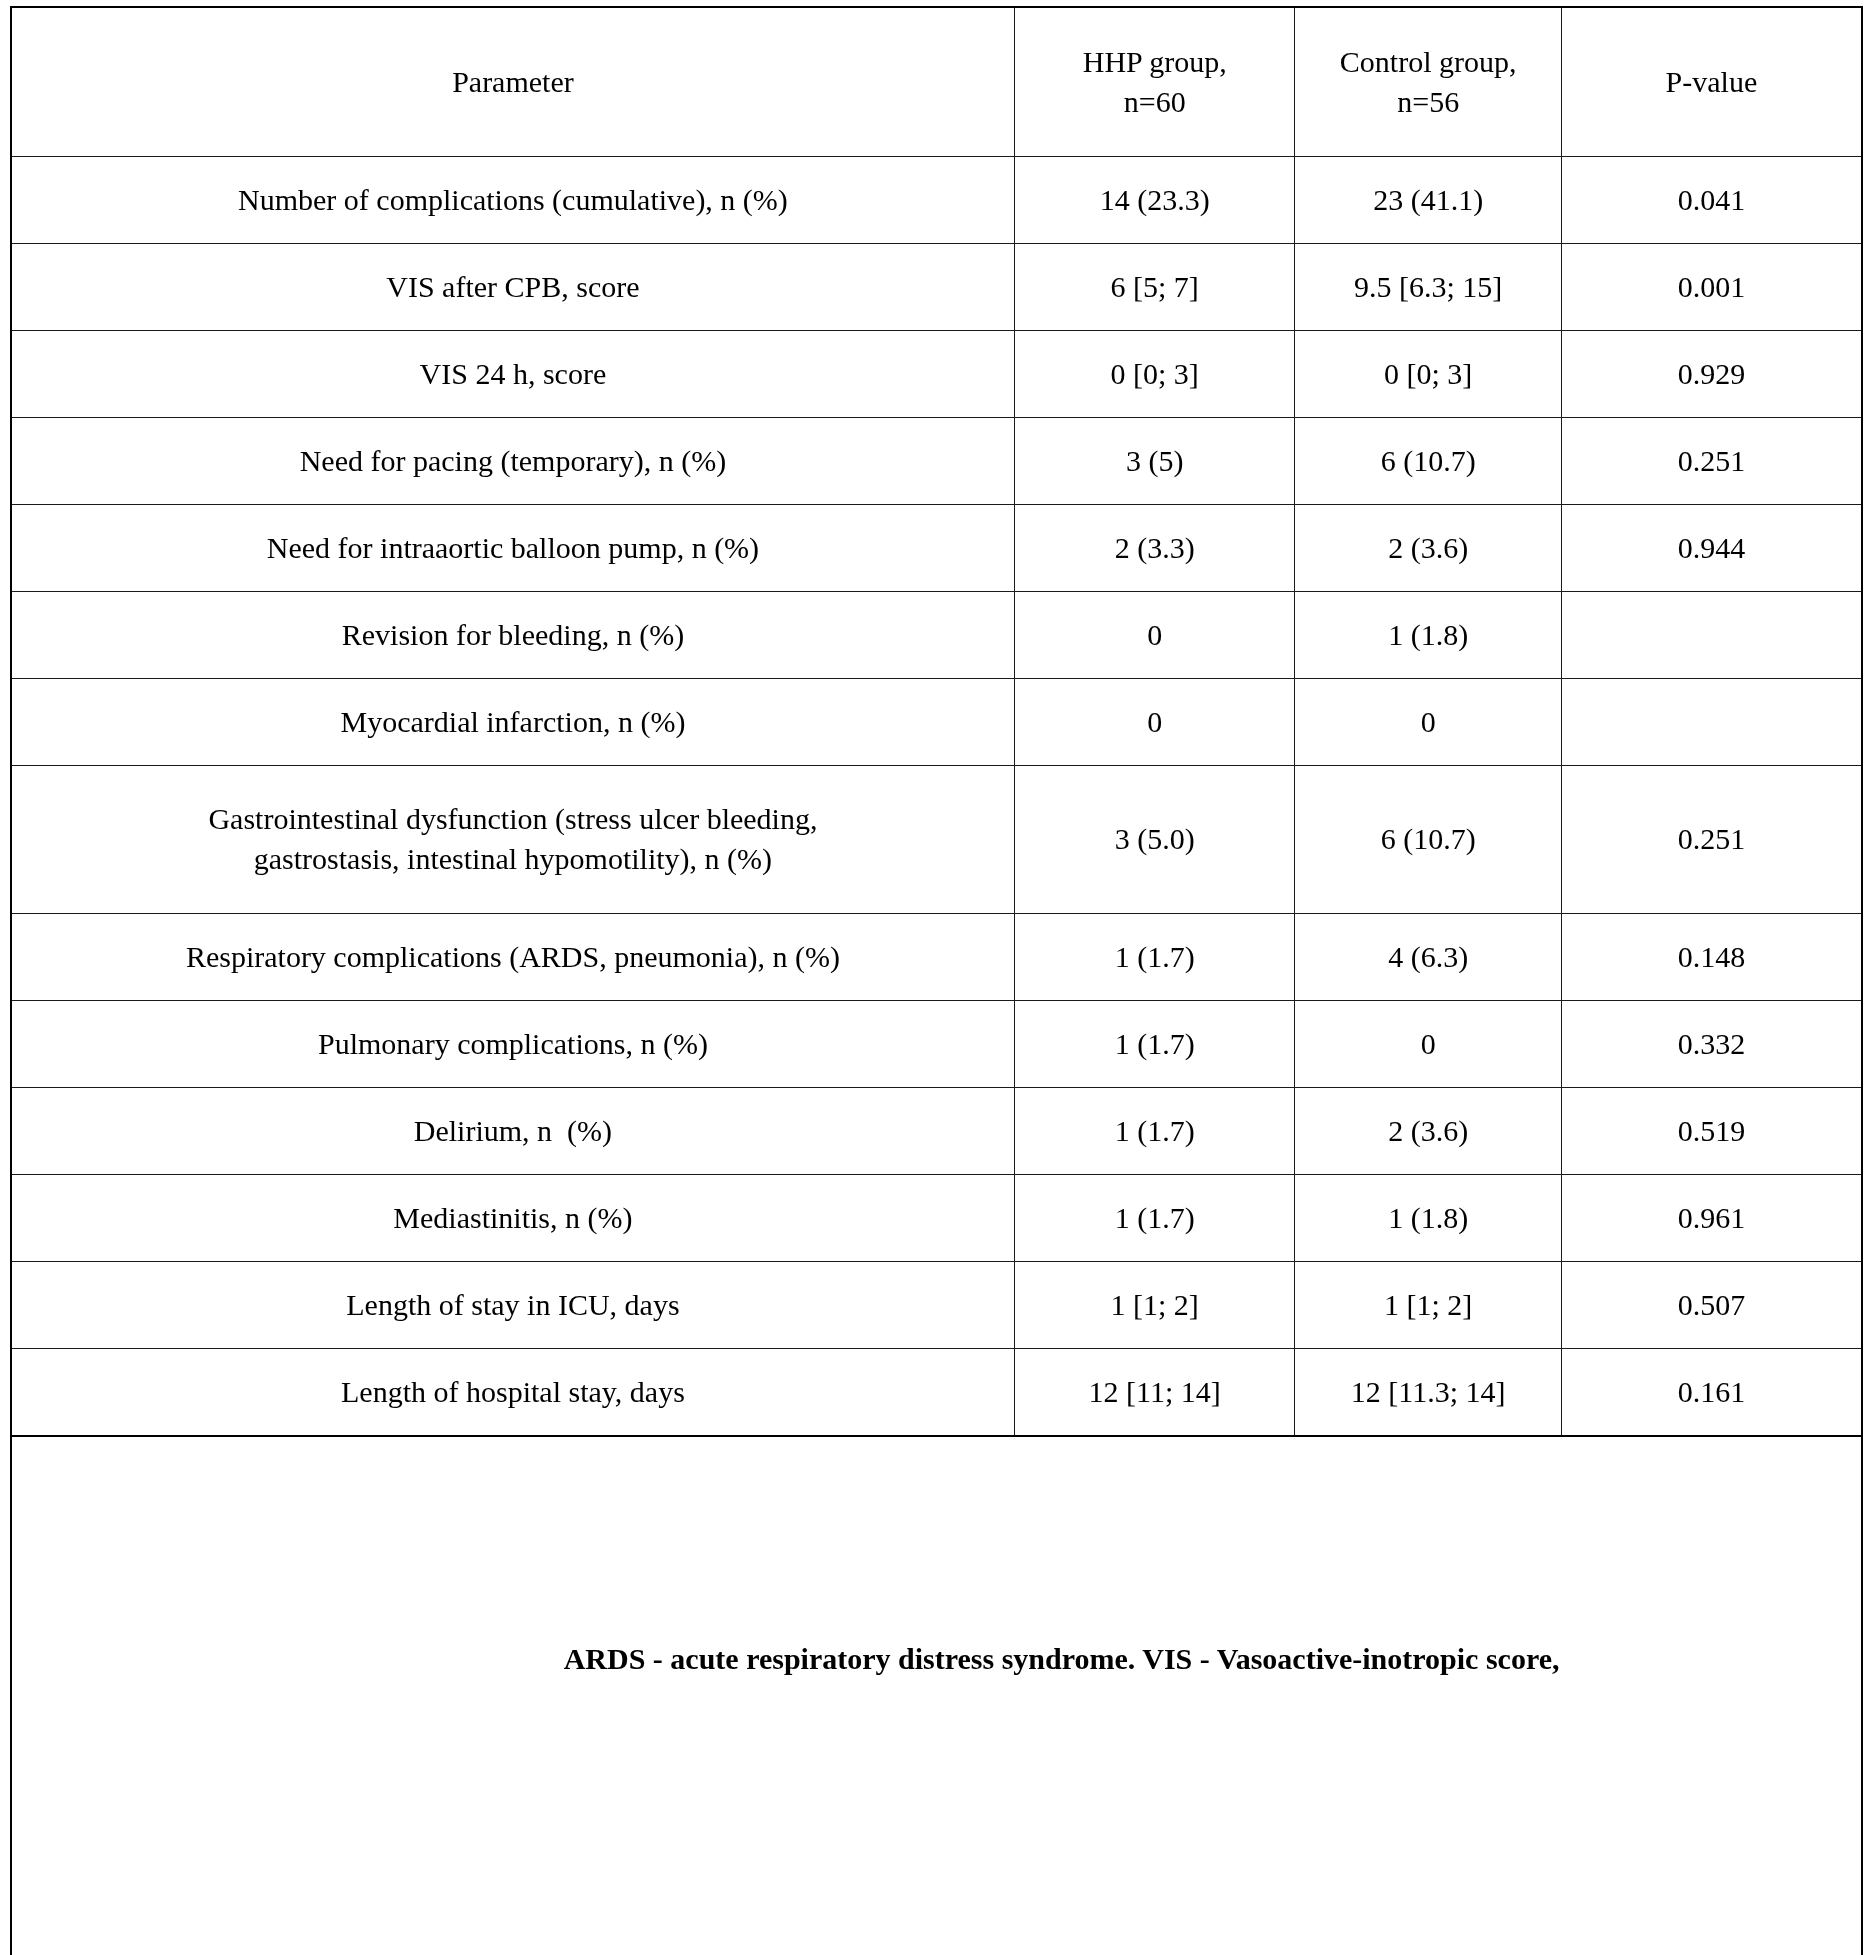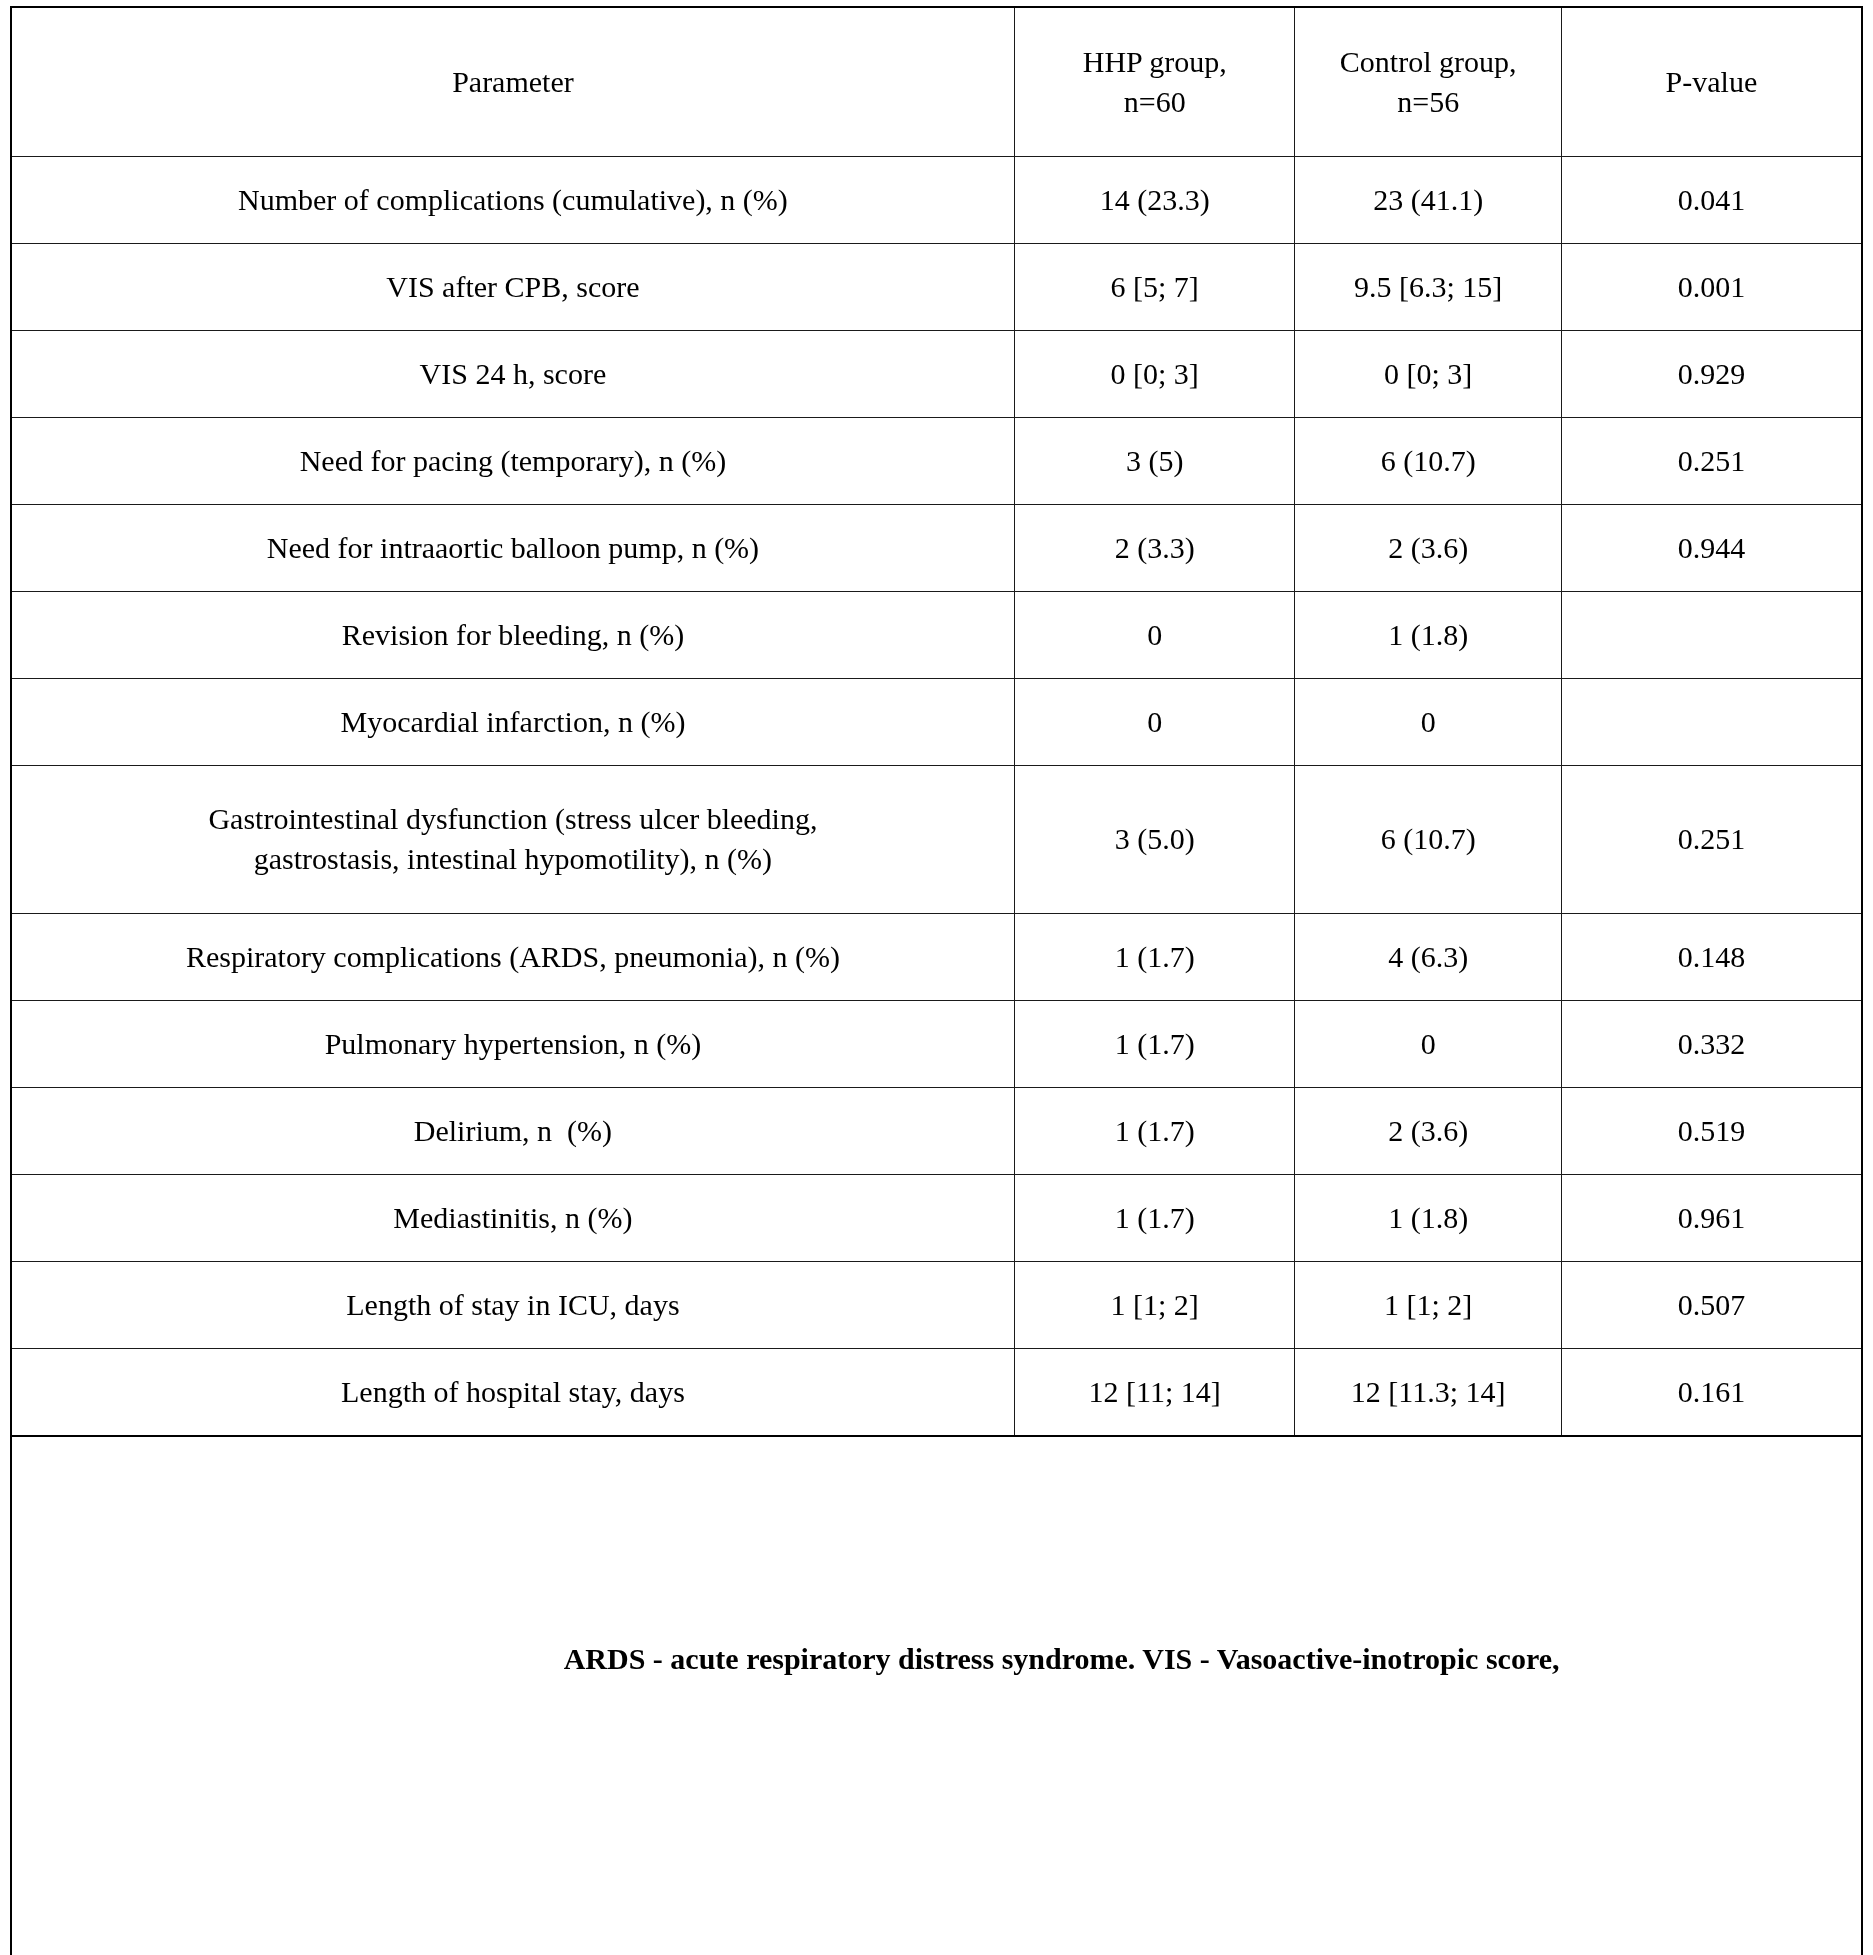--- a/index.html
+++ b/index.html
@@ -167,21 +167,21 @@
           <td>6 (10.7)</td>
           <td>0.251</td>
         </tr>
         <tr>
           <td class="param-cell">Respiratory complications (ARDS, pneumonia), n (%)</td>
           <td>1 (1.7)</td>
           <td>4 (6.3)</td>
           <td>0.148</td>
         </tr>
         <tr>
-          <td class="param-cell">Pulmonary hypertension, n (%)</td>
+          <td class="param-cell">Pulmonary complications, n (%)</td>
           <td>1 (1.7)</td>
           <td>0</td>
           <td>0.332</td>
         </tr>
         <tr>
           <td class="param-cell">Delirium, n  (%)</td>
           <td>1 (1.7)</td>
           <td>2 (3.6)</td>
           <td>0.519</td>
         </tr>

